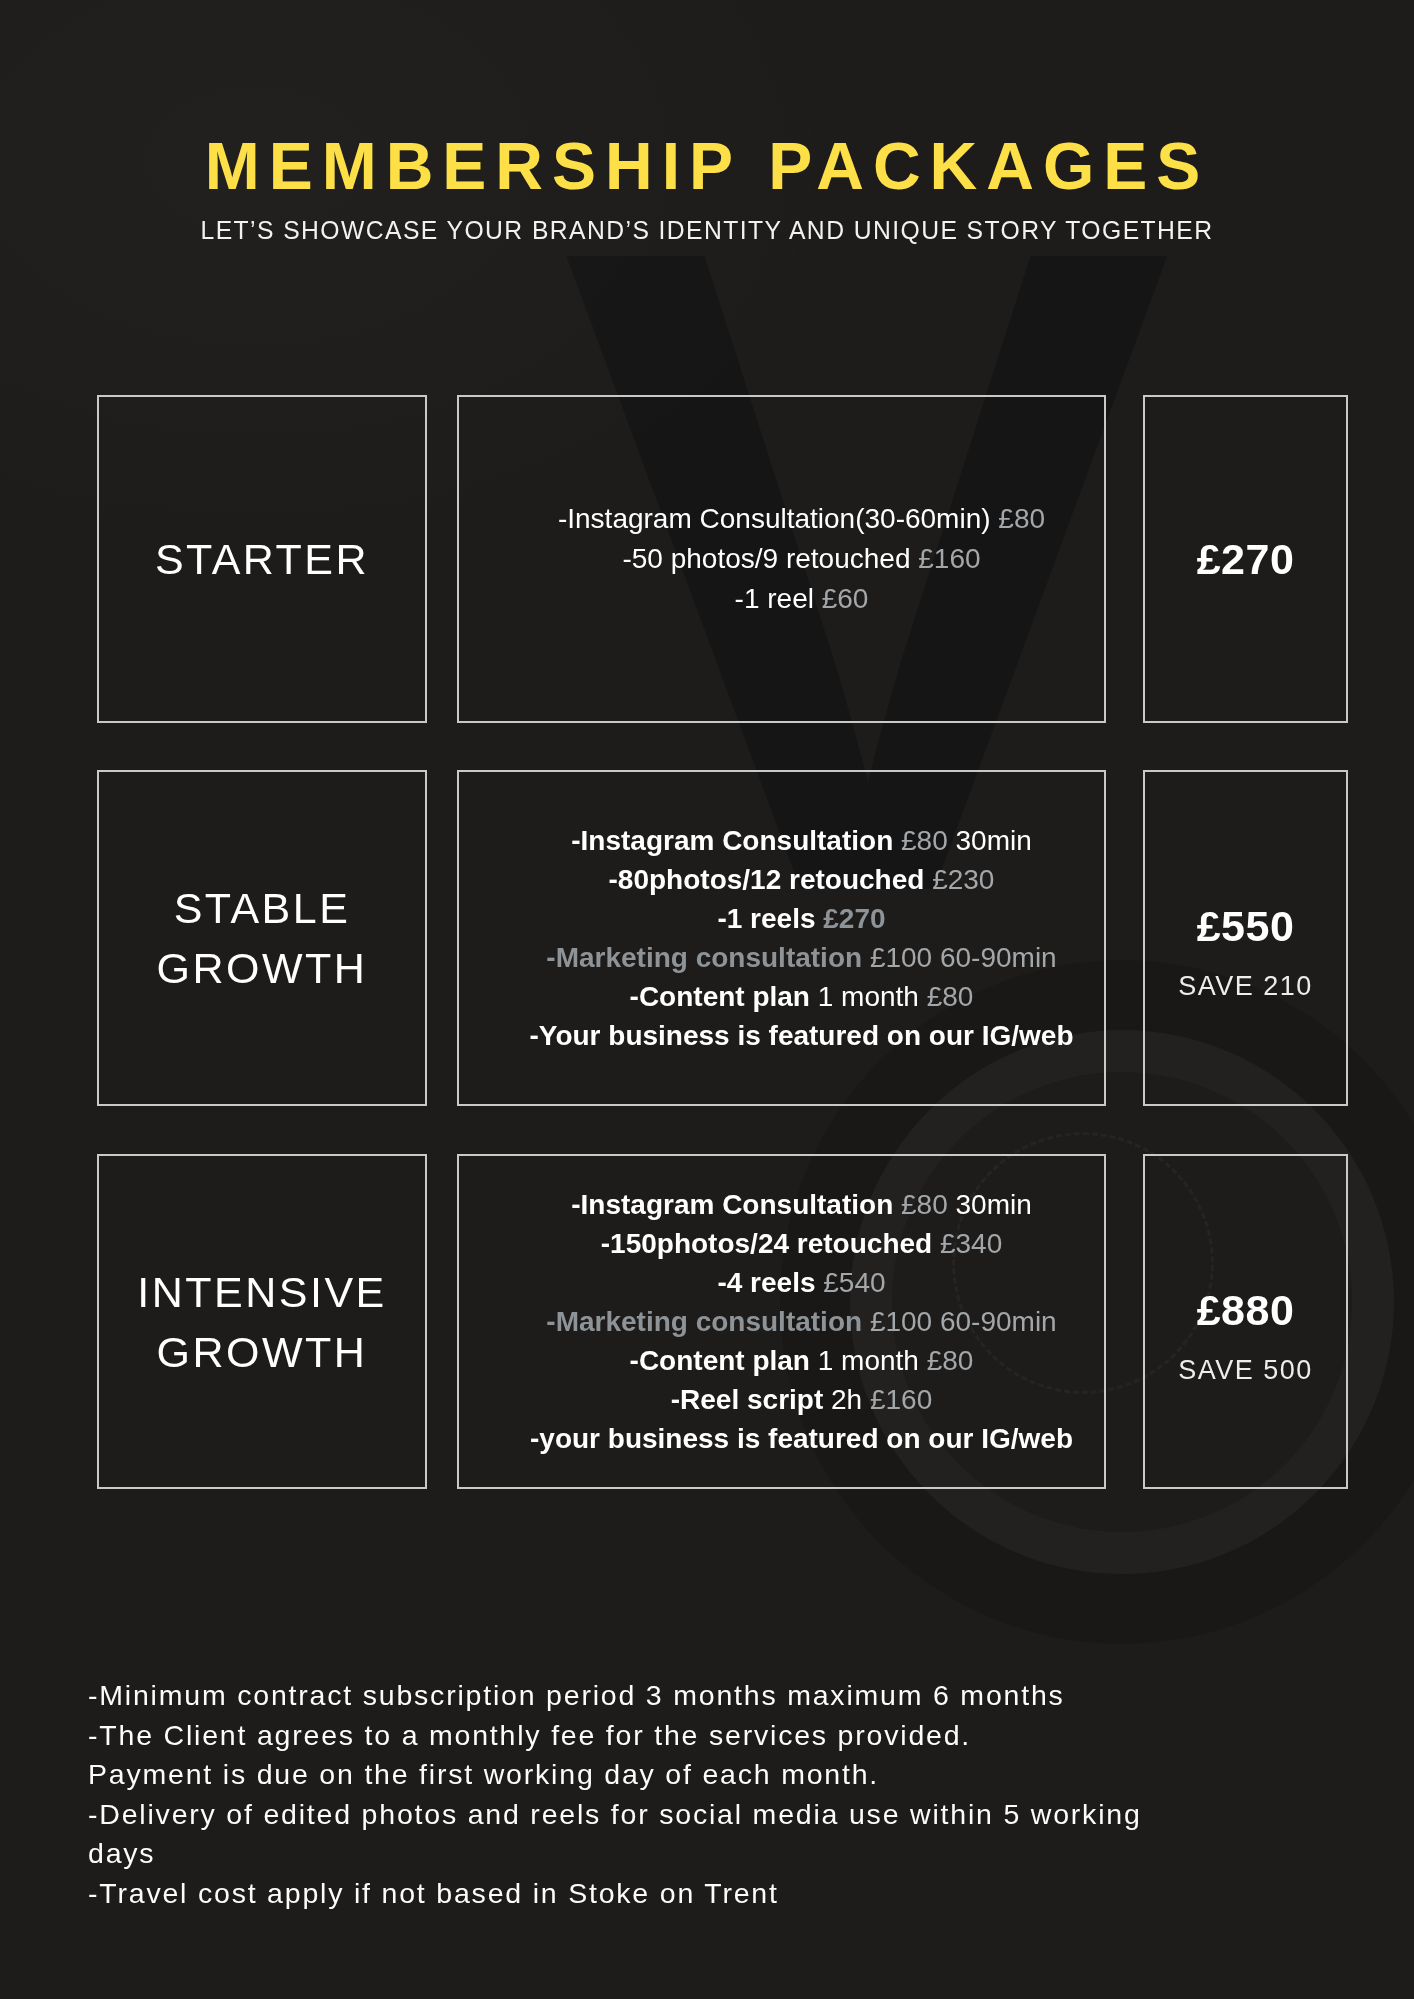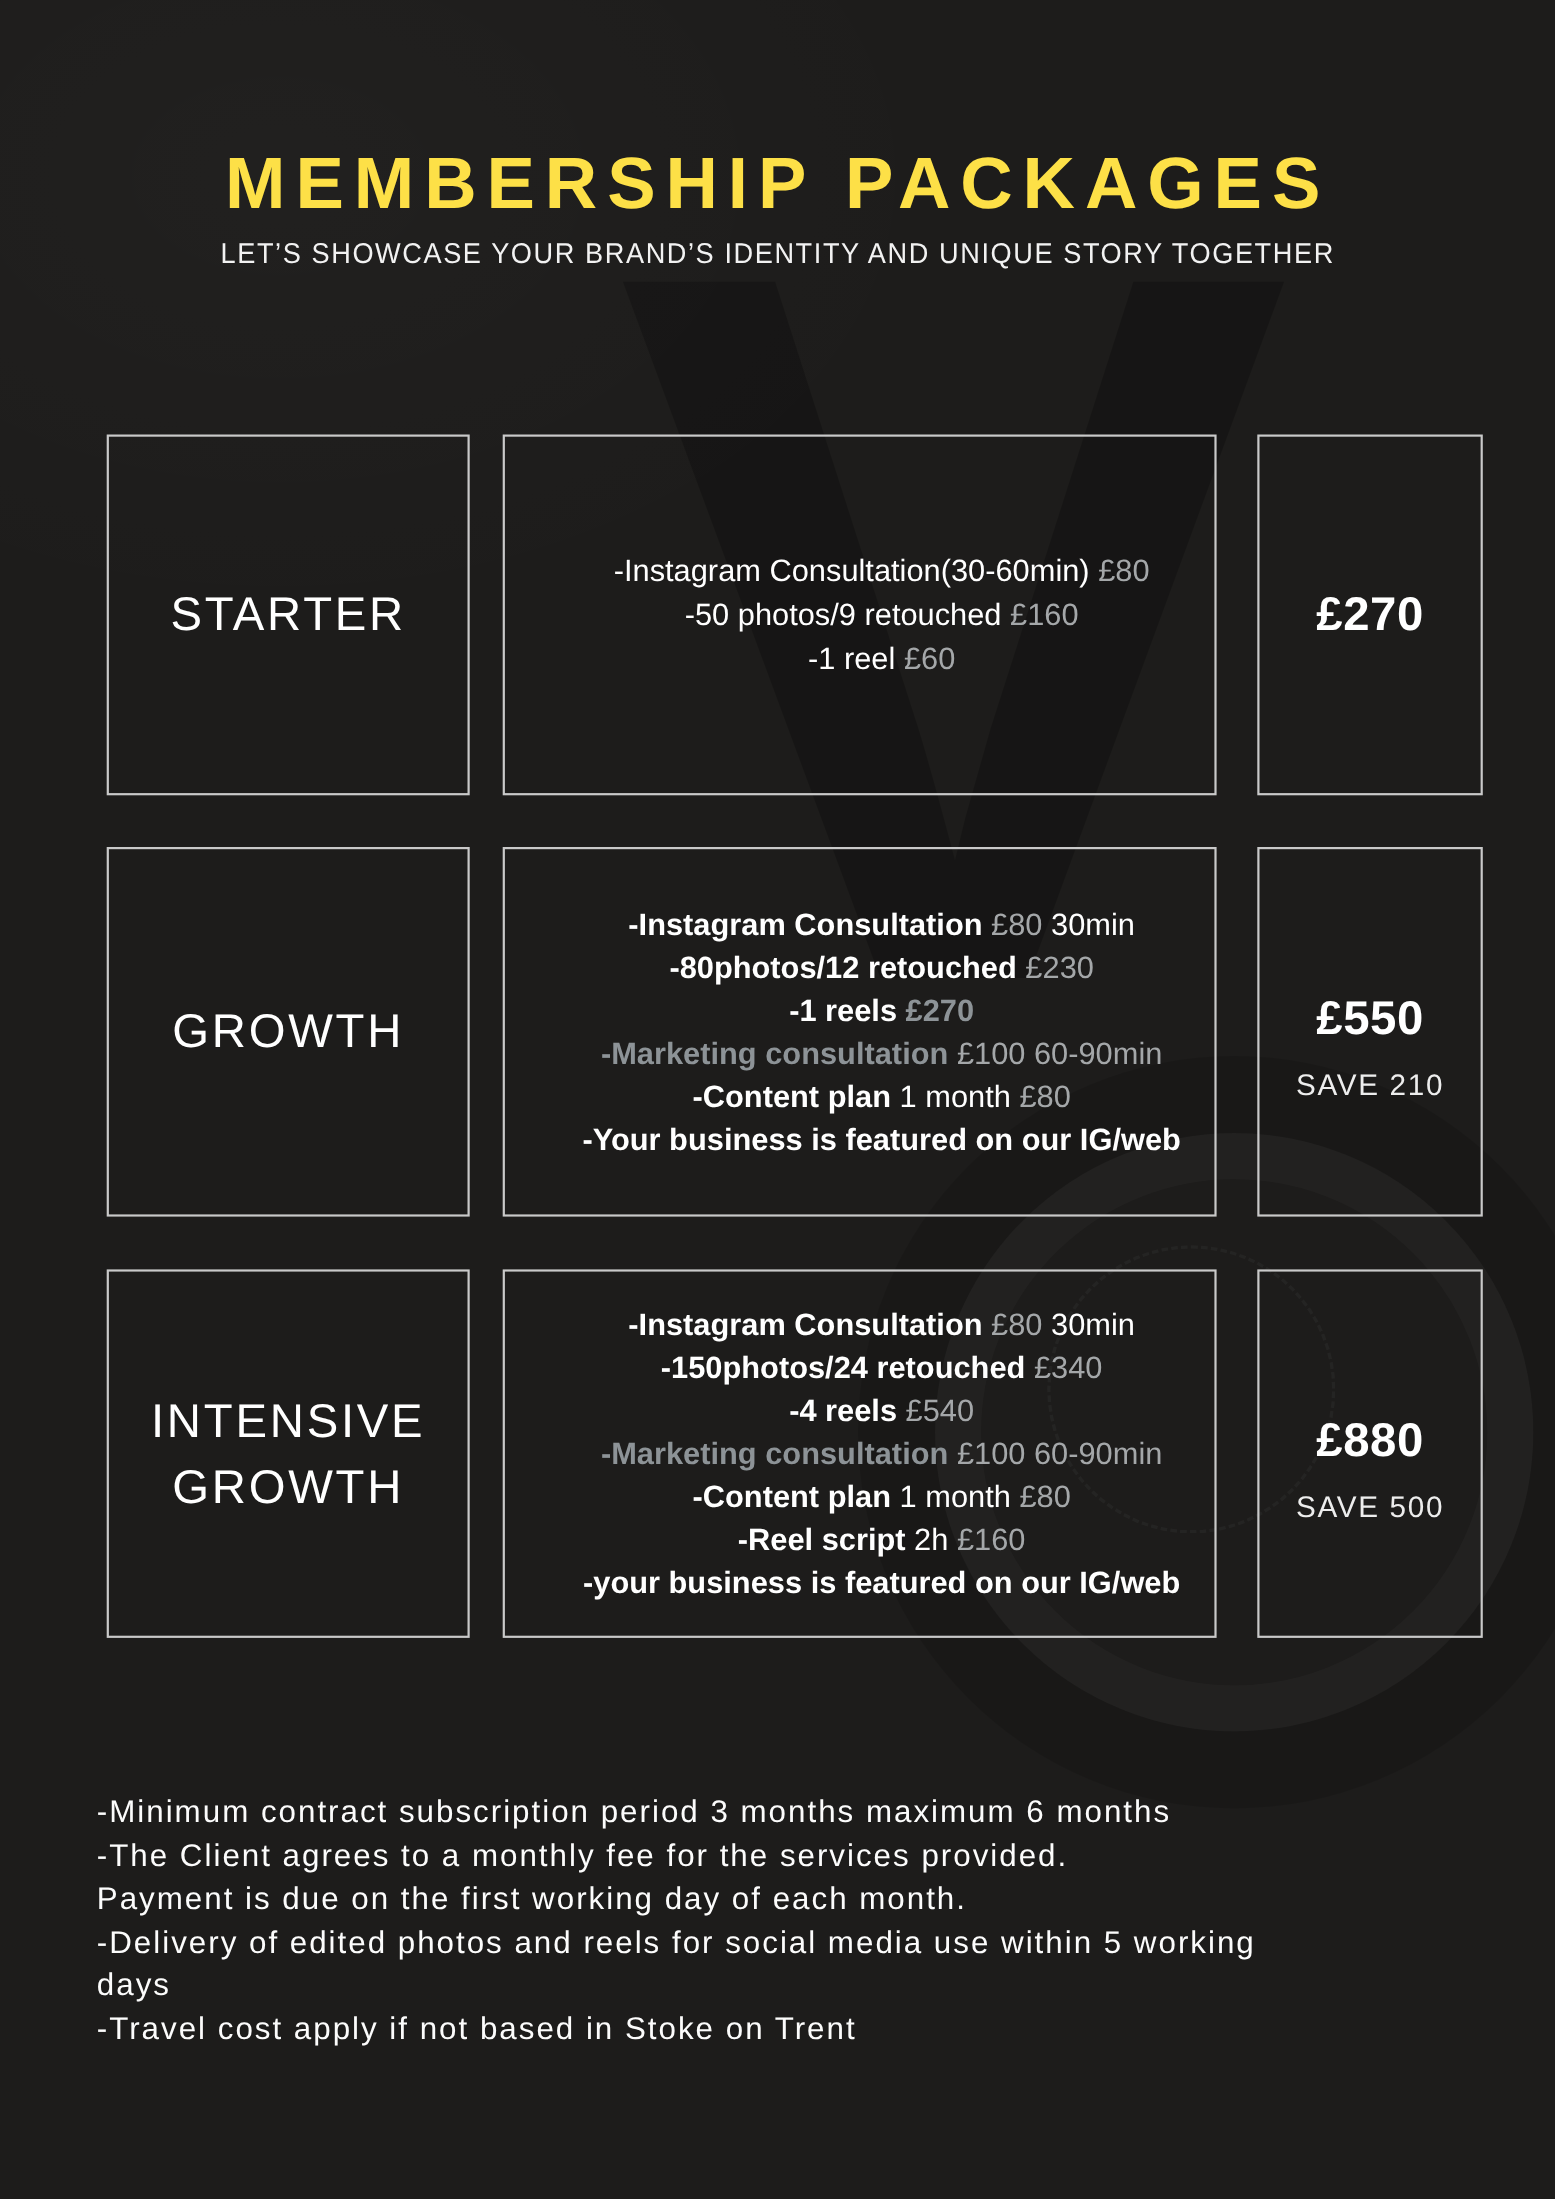--- a/index.html
+++ b/index.html
@@ -82,21 +82,21 @@
   .pkg-price{
     color:#ffffff;font-size:43px;font-weight:bold;line-height:44px;
     letter-spacing:0.5px;
   }
   .pkg-save{
     color:#ededed;font-size:27px;font-weight:normal;
     letter-spacing:1.5px;margin-top:23px;
   }
 
   .notes{
-    position:absolute;left:88px;top:1628px;width:1280px;
+    position:absolute;left:88px;top:1676px;width:1280px;
     color:#fcfcfc;font-size:28.5px;line-height:39.5px;
     letter-spacing:1.8px;
   }
   .note-line{white-space:nowrap;}
 </style>
 </head>
 <body>
 
 <div class="wm-glyph">V</div>
 <div class="wm-dial">
@@ -123,20 +123,21 @@
       </div>
       <div class="box price-box">
         <div class="price-group">
           <div class="pkg-price">£270</div>
         </div>
       </div>
     </div>
     <div class="pkg-row row1" style="top: 770px; height: 336px;">
       <div class="box label-box">
         <div class="pkg-name">
+          <div class="pkg-name-line">STABLE</div>
           <div class="pkg-name-line">GROWTH</div>
         </div>
       </div>
       <div class="box mid-box">
         <div class="features">
           <div class="feature-line"><span class="seg-wb">-Instagram Consultation</span><span class="seg-g"> £80</span><span class="seg-w"> 30min</span></div>
           <div class="feature-line"><span class="seg-wb">-80photos/12 retouched</span><span class="seg-g"> £230</span></div>
           <div class="feature-line"><span class="seg-wb">-1 reels</span><span class="seg-gb"> £270</span></div>
           <div class="feature-line"><span class="seg-gb">-Marketing consultation</span><span class="seg-g"> £100 60-90min</span></div>
           <div class="feature-line"><span class="seg-wb">-Content plan</span><span class="seg-w"> 1 month</span><span class="seg-g"> £80</span></div>

